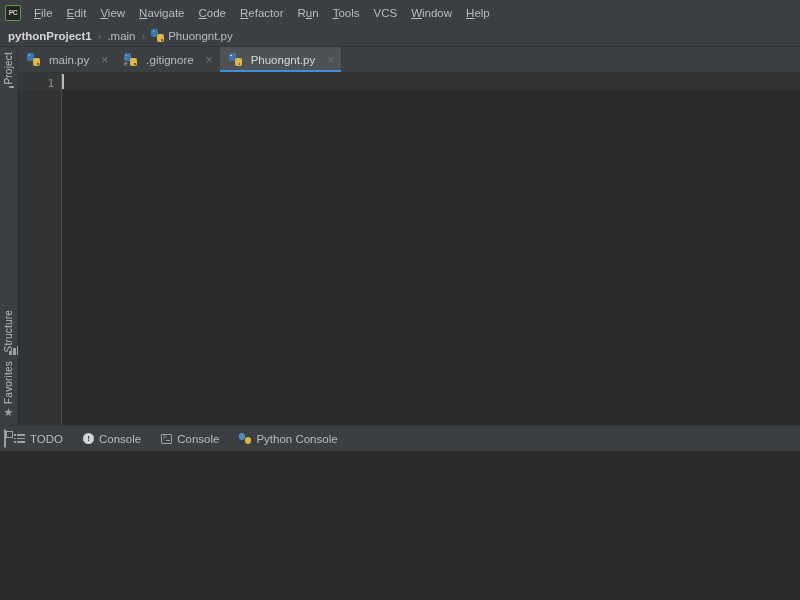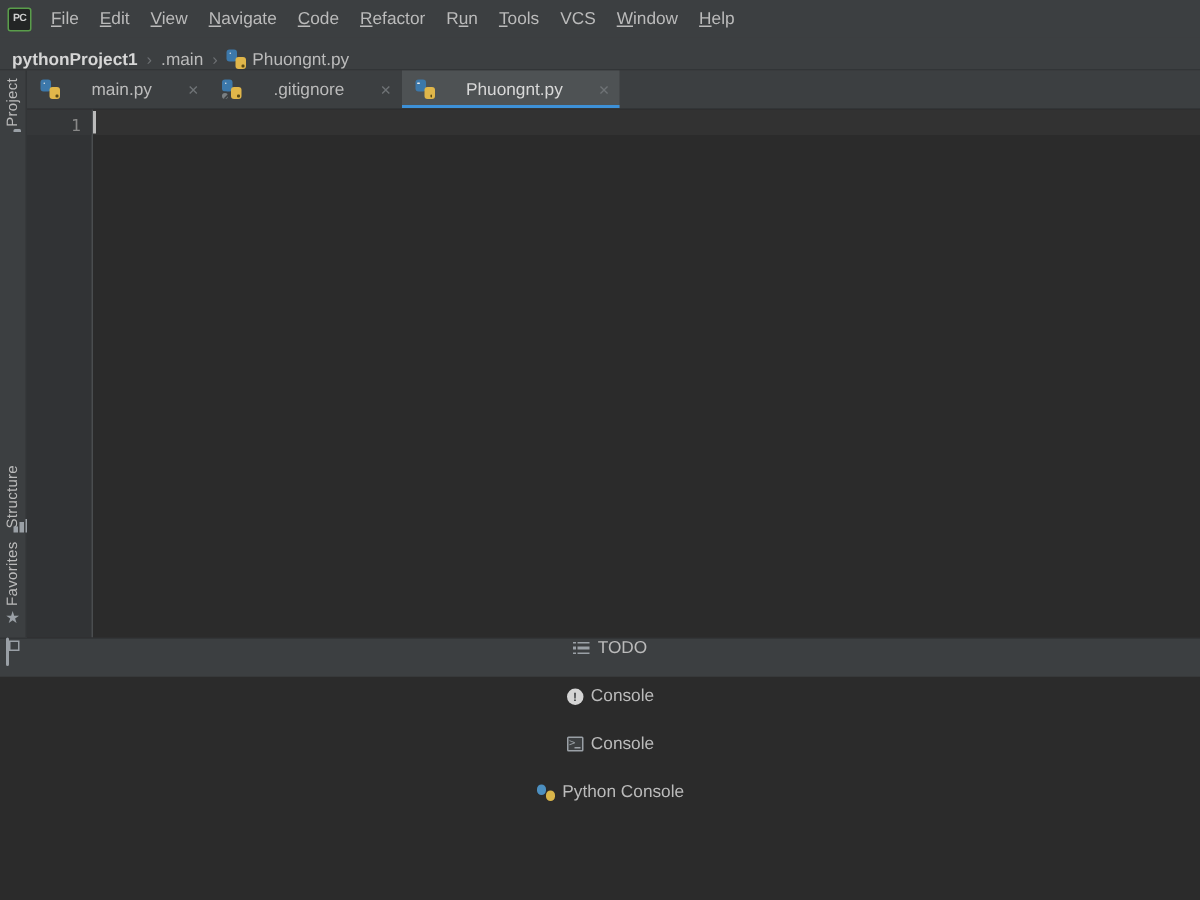--- a/index.html
+++ b/index.html
@@ -48,21 +48,21 @@
     left: 455px;
     font-size: 11.5px;
     color: #a9b1b3;
     white-space: nowrap;
   }
 
   
   .breadcrumb {
     height: 22px; min-height: 22px;
     background: #3c3f41;
-    display: flex; align-items: flex-end;
+    display: flex; align-items: center;
     padding-left: 8px;
     border-bottom: 1px solid #323537;
     font-size: 11.5px;
   }
   .crumb { color: #bbbbbb; white-space: nowrap; cursor: default; }
   .crumb.bold { font-weight: bold; color: #d6d6d6; }
   .crumb-sep { color: #6e7174; margin: 0 6px; font-size: 11px; }
   .crumb-with-icon { display: flex; align-items: center; gap: 4px; }
 
   
@@ -150,21 +150,21 @@
 
   
   .tabbar {
     height: 26px; min-height: 26px;
     background: #3c3f41;
     display: flex; align-items: stretch;
     border-bottom: 1px solid #323537;
     position: relative;
   }
   .tab {
-    display: flex; align-items: center; gap: 21px;
+    display: flex; align-items: center; gap: 9px;
     padding: 0 7px 0 9px;
     font-size: 11.5px;
     color: #bbbbbb;
     cursor: default;
     position: relative;
     background: transparent;
   }
   .tab.active { background: #4e5254; color: #d8d8d8; }
   .tab.active::after {
     content: ""; position: absolute; left: 0; right: 0; bottom: 0;
@@ -209,21 +209,20 @@
   }
 
   
   .statusbar {
     height: 26px; min-height: 26px;
     background: #3c3f41;
     border-top: 1px solid #323537;
     display: flex; align-items: center;
     padding-left: 14px;
     gap: 20px;
-    flex-direction: column;
   }
   .status-item {
     display: flex; align-items: center; gap: 5px;
     font-size: 11.5px; color: #bbbbbb;
     cursor: default;
   }
   .ic-todo { width: 11px; height: 9px; position: relative; }
   .ic-todo i {
     position: absolute; left: 3px; width: 8px; height: 1.5px; background: #9aa0a6;
   }

